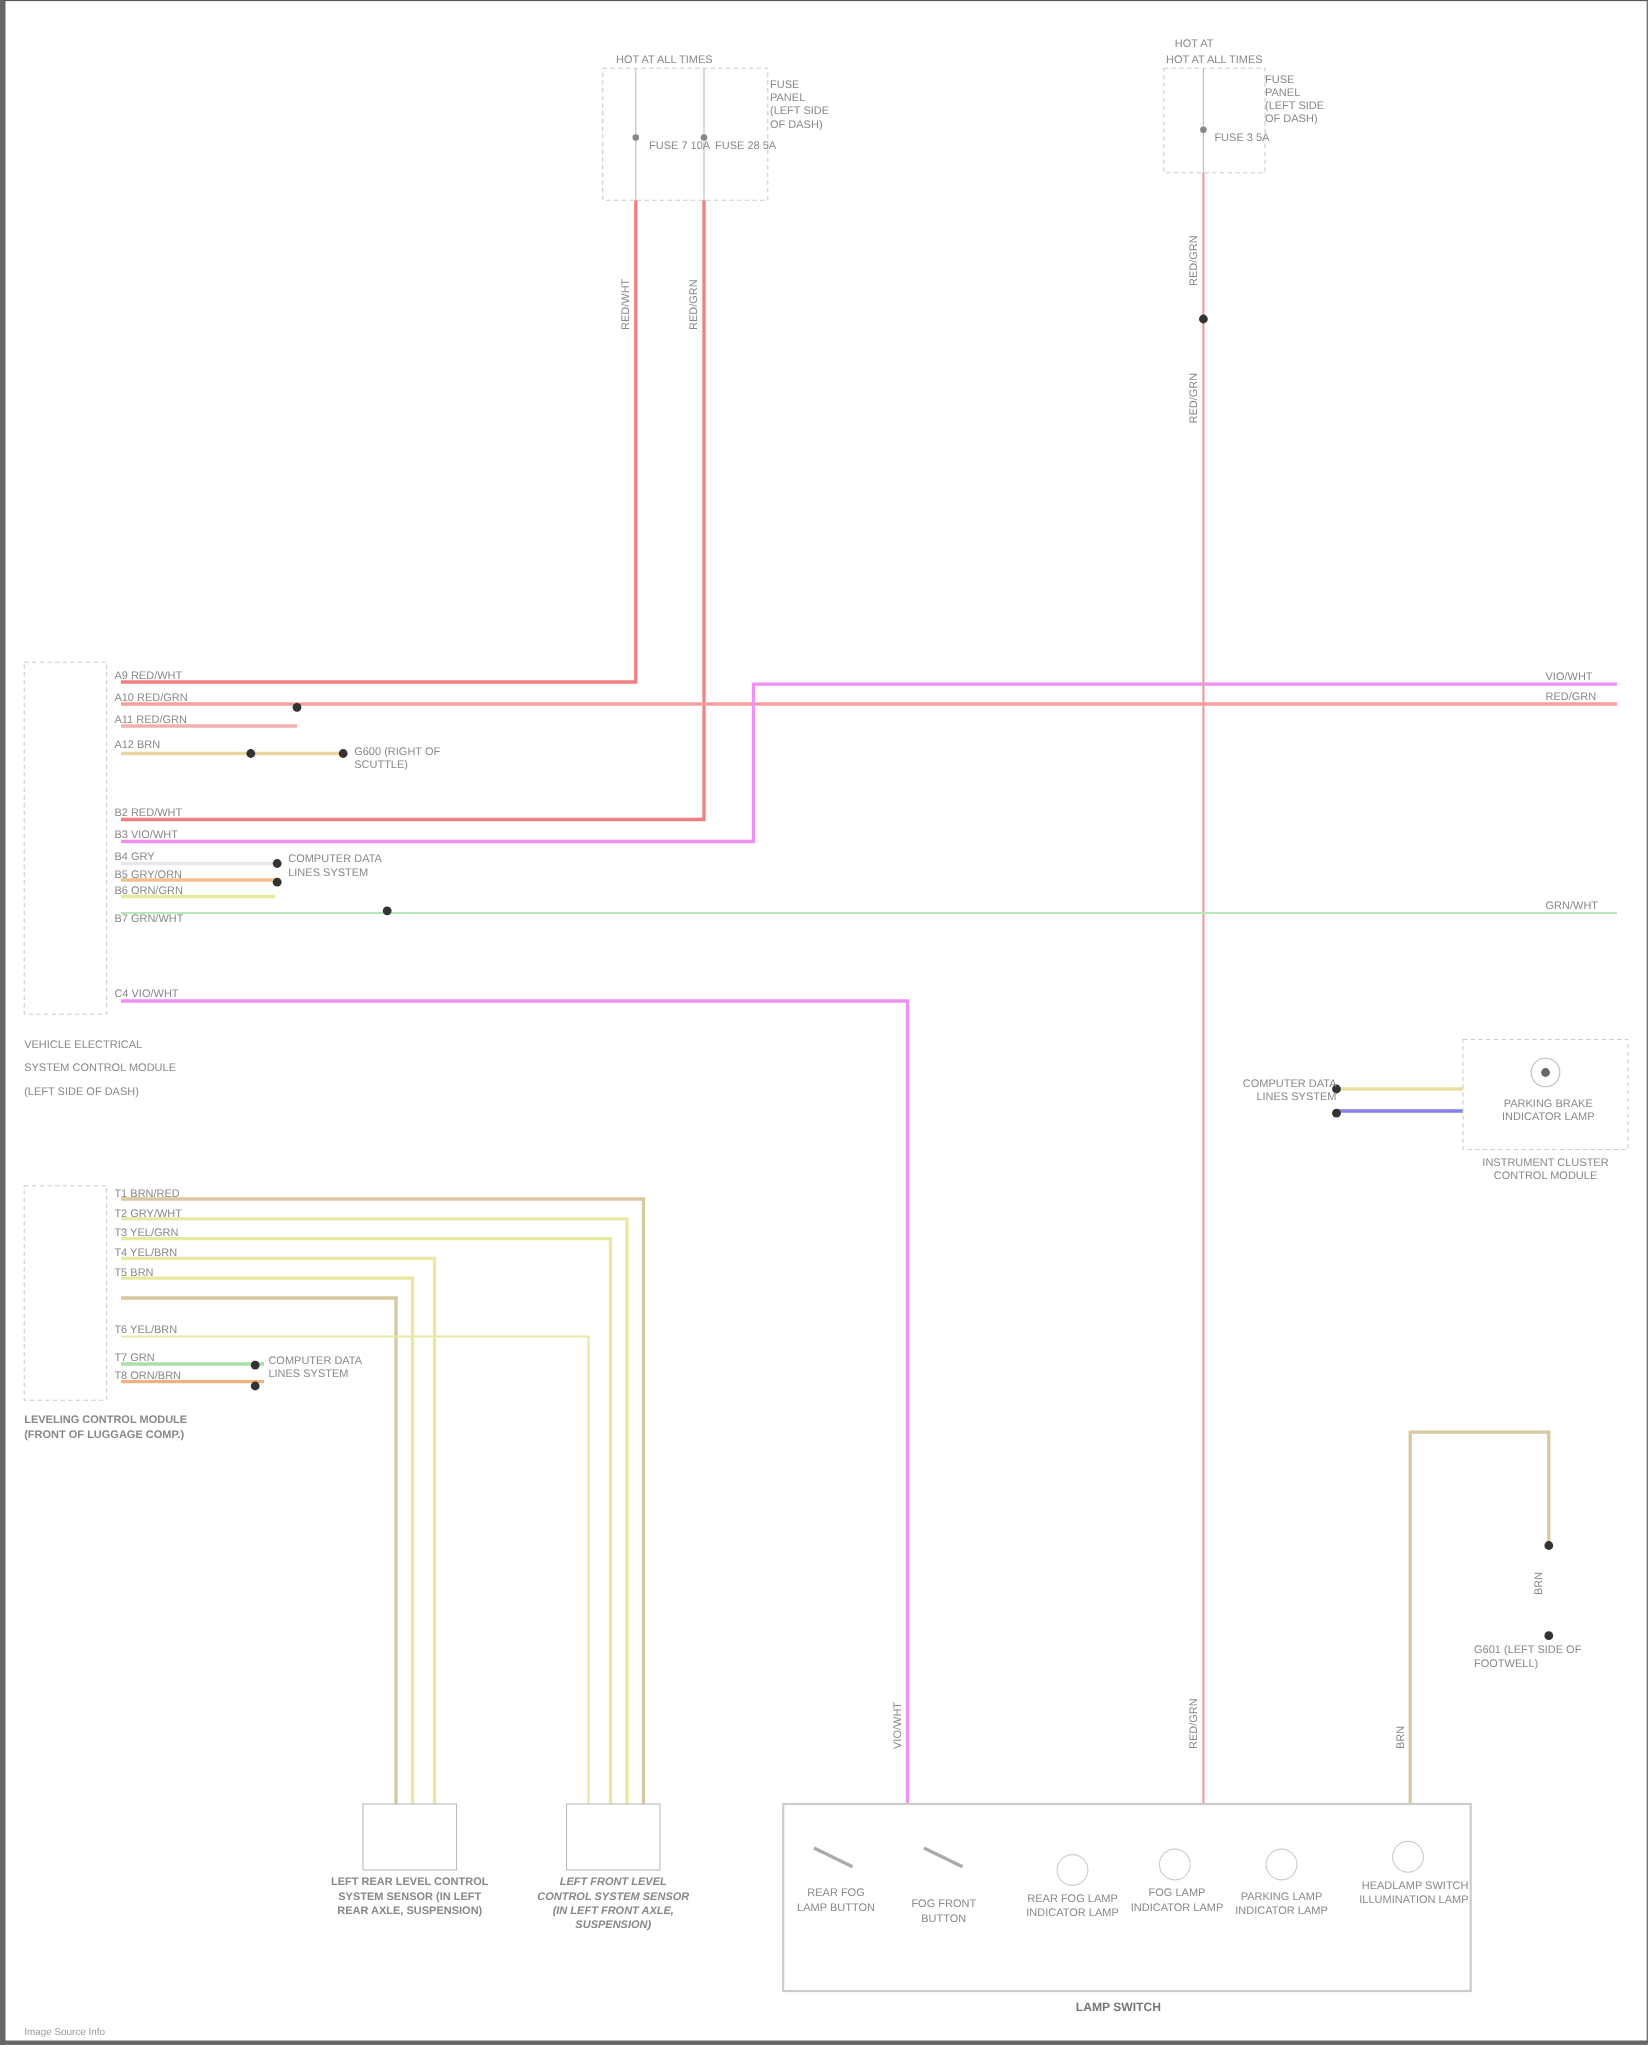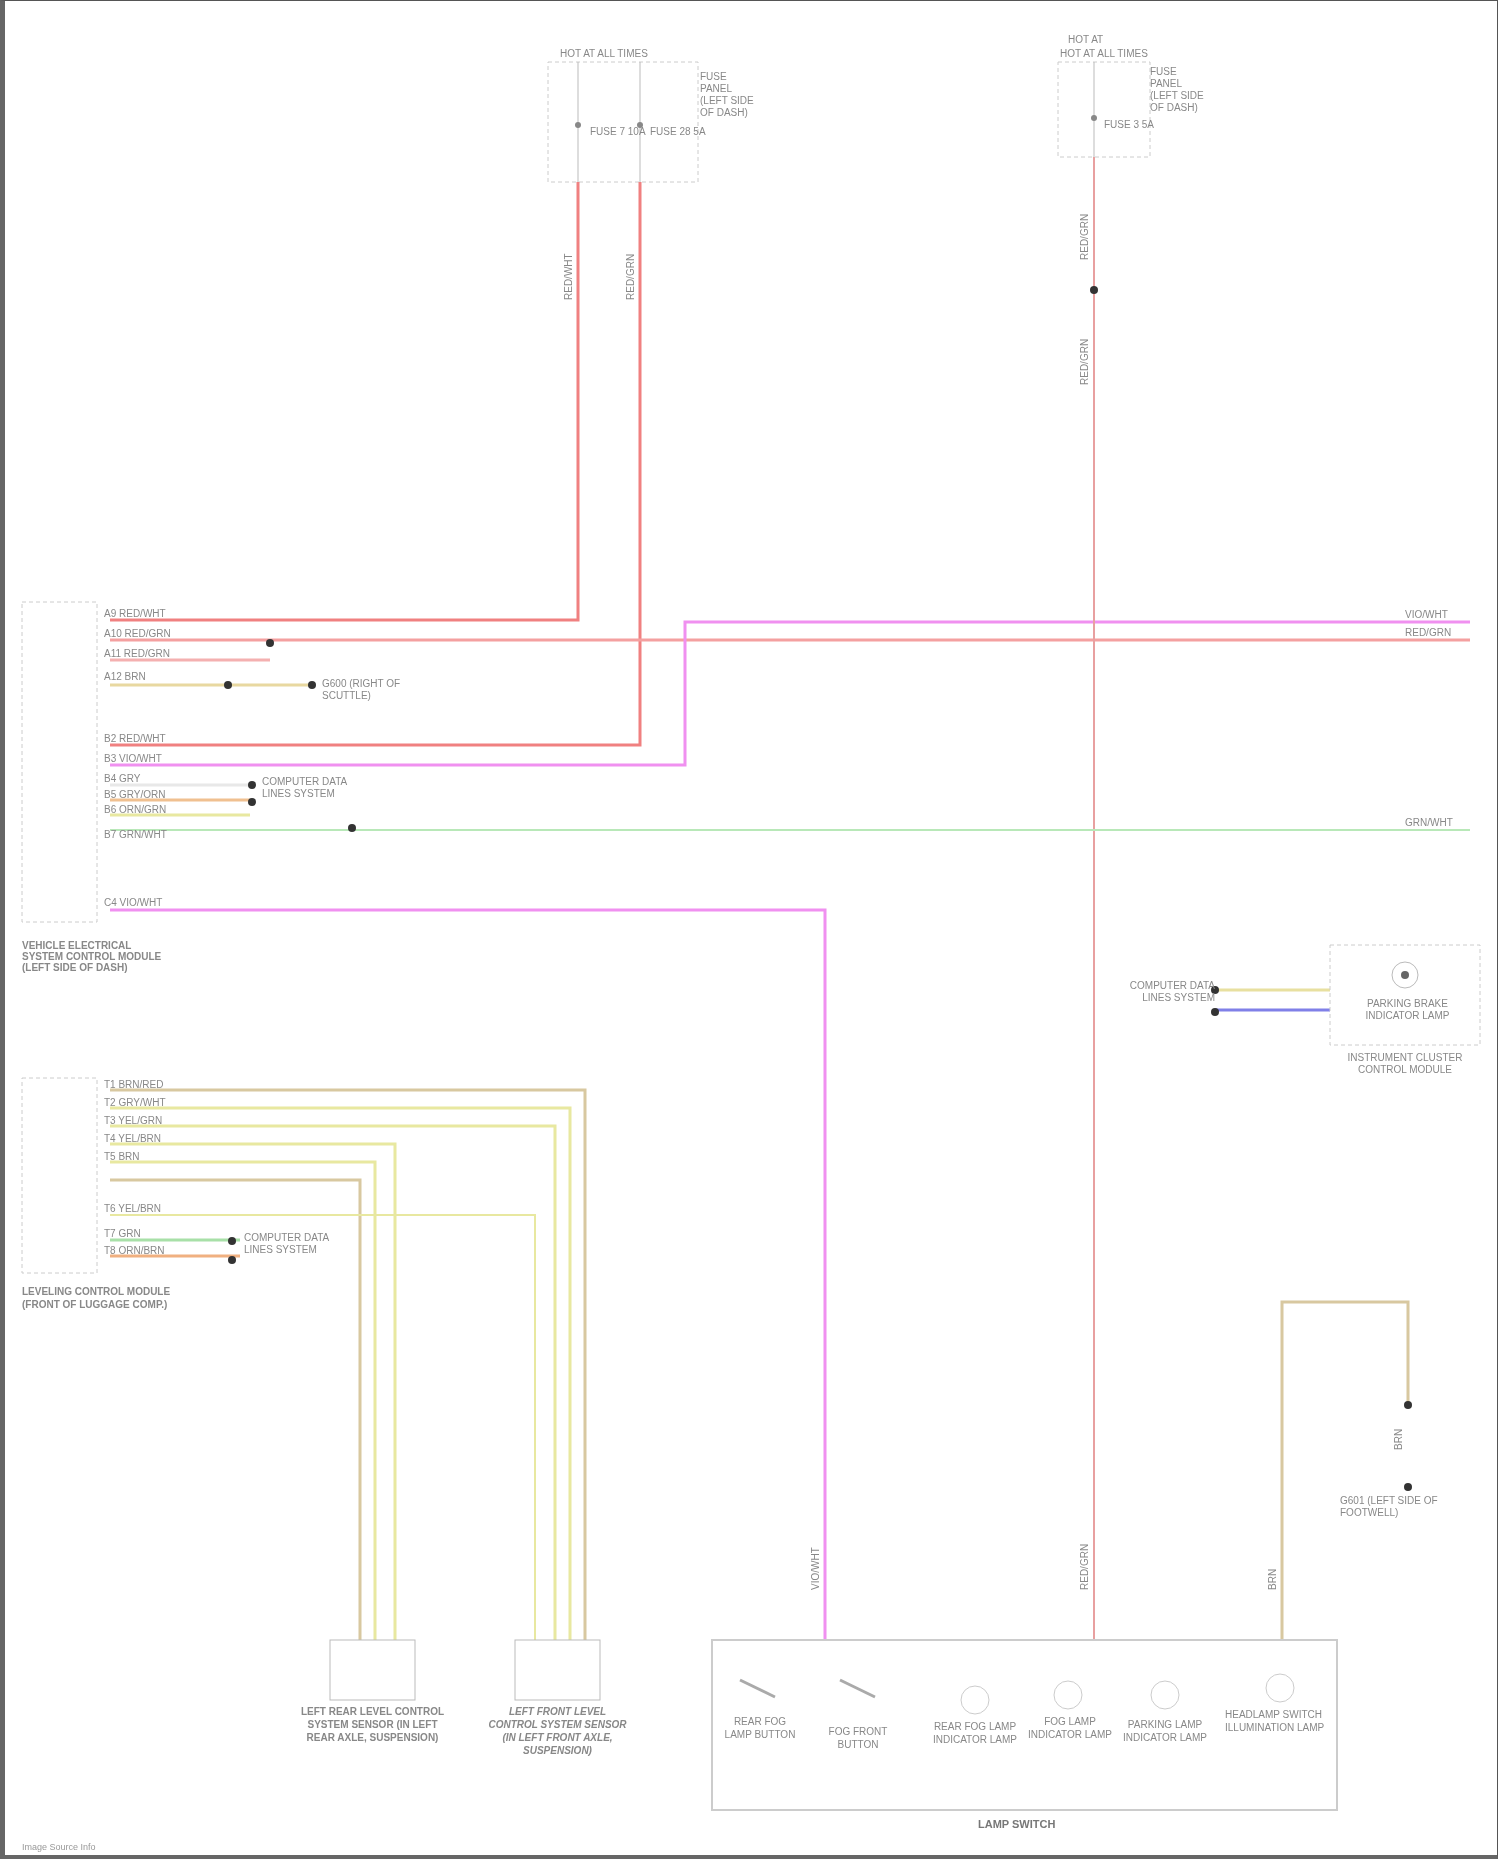--- a/index.html
+++ b/index.html
@@ -120,21 +120,21 @@
     <text class="t" x="104" y="657">A11 RED/GRN</text>
     <text class="t" x="104" y="680">A12 BRN</text>
     <text class="t" x="104" y="742">B2 RED/WHT</text>
     <text class="t" x="104" y="762">B3 VIO/WHT</text>
     <text class="t" x="104" y="782">B4 GRY</text>
     <text class="t" x="104" y="798">B5 GRY/ORN</text>
     <text class="t" x="104" y="813">B6 ORN/GRN</text>
     <text class="t" x="104" y="838">B7 GRN/WHT</text>
     <text class="t" x="104" y="906">C4 VIO/WHT</text>
     <foreignObject x="22" y="940" width="150" height="70">
-      <div style="font-size:10px;color:#888;font-weight:bold;line-height:11px;">VEHICLE ELECTRICAL SYSTEM CONTROL MODULE (LEFT SIDE OF DASH)</div>
+      <div style="font-size:10px;color:#888;font-weight:normal;line-height:21px;">VEHICLE ELECTRICAL SYSTEM CONTROL MODULE (LEFT SIDE OF DASH)</div>
     </foreignObject>
     <foreignObject x="322" y="678" width="100" height="45">
       <div style="font-size:10px;color:#888;line-height:12px;">G600 (RIGHT OF SCUTTLE)</div>
     </foreignObject>
     <foreignObject x="262" y="776" width="100" height="45">
       <div style="font-size:10px;color:#888;line-height:12px;">COMPUTER DATA LINES SYSTEM</div>
     </foreignObject>
   </g>
 
   <g>
@@ -191,18 +191,18 @@
     <line x1="840" y1="1680" x2="875" y2="1697" stroke="#aaa" stroke-width="3"></line>
     <circle cx="975" cy="1700" r="14" fill="none" stroke="#ccc"></circle>
     <circle cx="1068" cy="1695" r="14" fill="none" stroke="#ccc"></circle>
     <circle cx="1165" cy="1695" r="14" fill="none" stroke="#ccc"></circle>
     <circle cx="1280" cy="1688" r="14" fill="none" stroke="#ccc"></circle>
     <foreignObject x="720" y="1715" width="80" height="70"><div style="font-size:10px;color:#888;text-align:center;line-height:13px;">REAR FOG LAMP BUTTON</div></foreignObject>
     <foreignObject x="818" y="1725" width="80" height="70"><div style="font-size:10px;color:#888;text-align:center;line-height:13px;">FOG FRONT BUTTON</div></foreignObject>
     <foreignObject x="930" y="1720" width="90" height="80"><div style="font-size:10px;color:#888;text-align:center;line-height:13px;">REAR FOG LAMP INDICATOR LAMP</div></foreignObject>
     <foreignObject x="1025" y="1715" width="90" height="70"><div style="font-size:10px;color:#888;text-align:center;line-height:13px;">FOG LAMP INDICATOR LAMP</div></foreignObject>
     <foreignObject x="1120" y="1718" width="90" height="80"><div style="font-size:10px;color:#888;text-align:center;line-height:13px;">PARKING LAMP INDICATOR LAMP</div></foreignObject>
-    <foreignObject x="1225" y="1708" width="110" height="80"><div style="font-size:10px;color:#888;text-align:left;line-height:13px;">HEADLAMP SWITCH ILLUMINATION LAMP</div></foreignObject>
+    <foreignObject x="1225" y="1708" width="110" height="80"><div style="font-size:10px;color:#888;text-align:right;line-height:13px;">HEADLAMP SWITCH ILLUMINATION LAMP</div></foreignObject>
     <text class="tb" x="978" y="1828">LAMP SWITCH</text>
   </g>
 </svg>
 
 <div class="footer">Image Source Info</div>
 
 </body></html>

